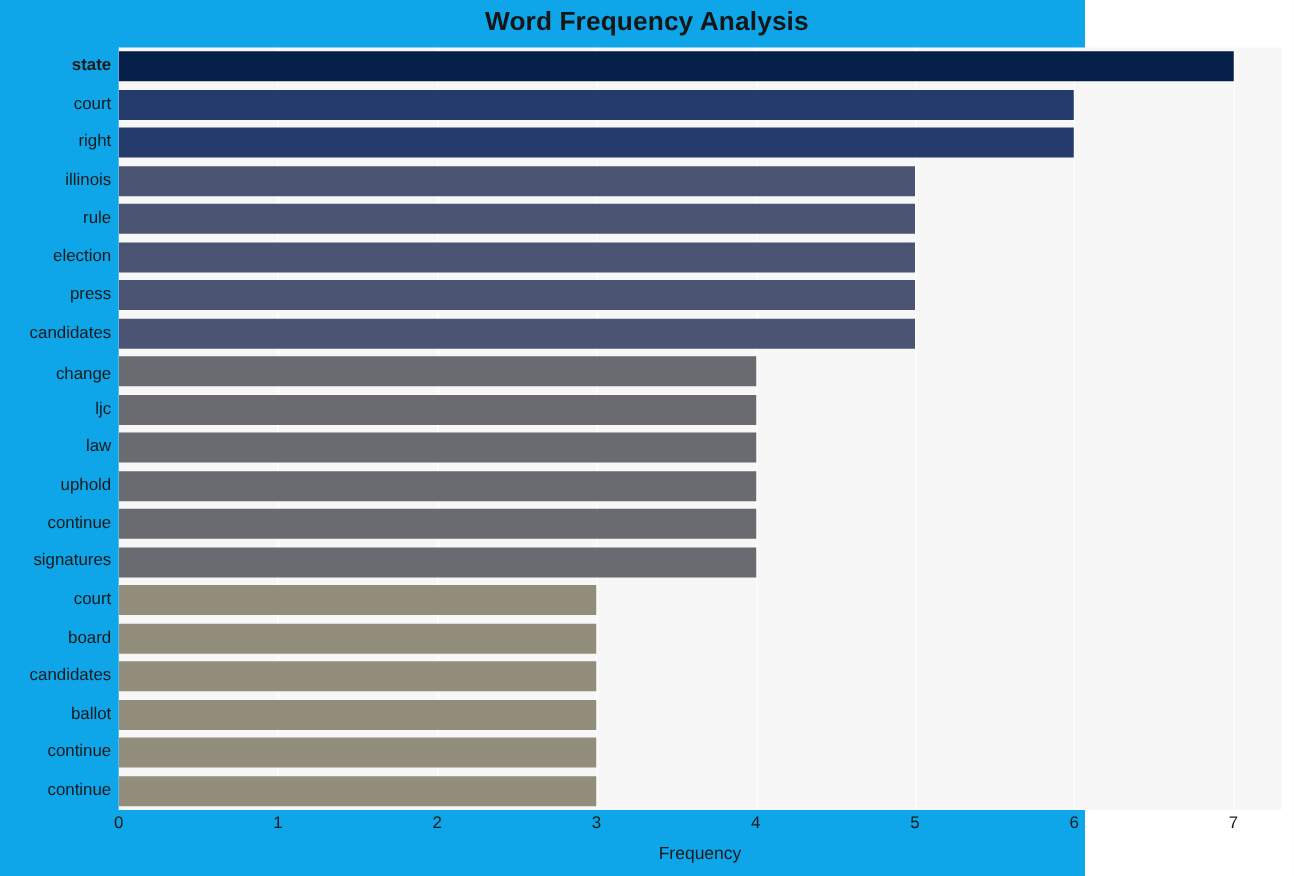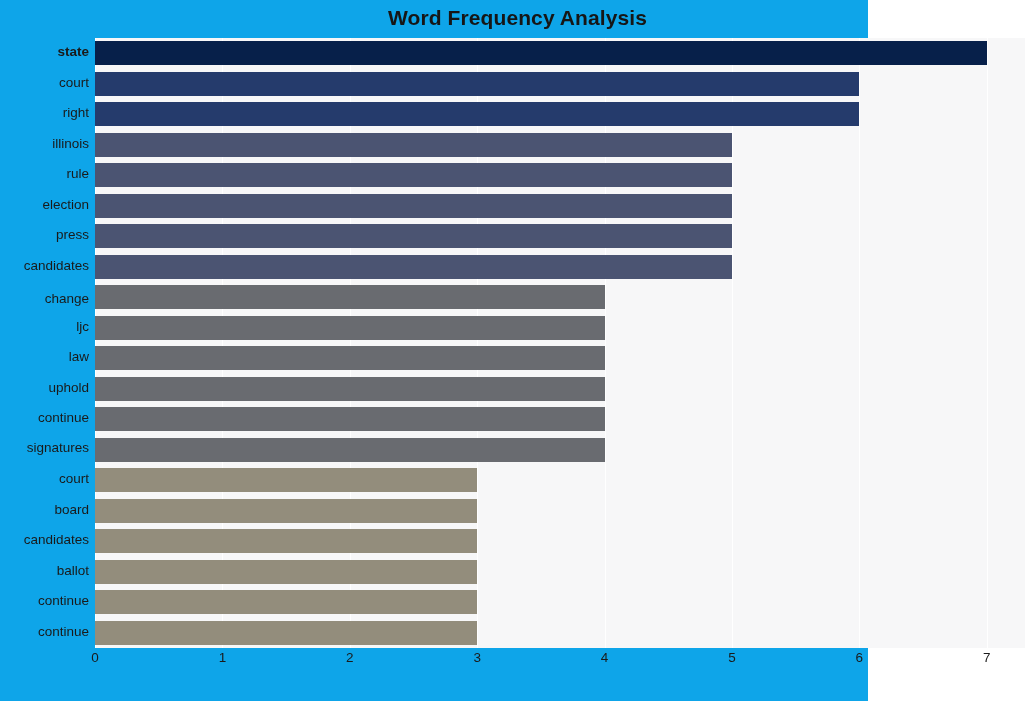--- a/index.html
+++ b/index.html
@@ -225,14 +225,15 @@
       <div class="x-label" style="left: 0px;">0</div>
       <div class="x-label" style="left: 127.397px;">1</div>
       <div class="x-label" style="left: 254.795px;">2</div>
       <div class="x-label" style="left: 382.192px;">3</div>
       <div class="x-label" style="left: 509.589px;">4</div>
       <div class="x-label" style="left: 636.986px;">5</div>
       <div class="x-label" style="left: 764.384px;">6</div>
       <div class="x-label" style="left: 891.781px;">7</div>
     </div>
 
+  <div id="x-axis-title">Frequency</div>
 
 </div>
 
 </body></html>

